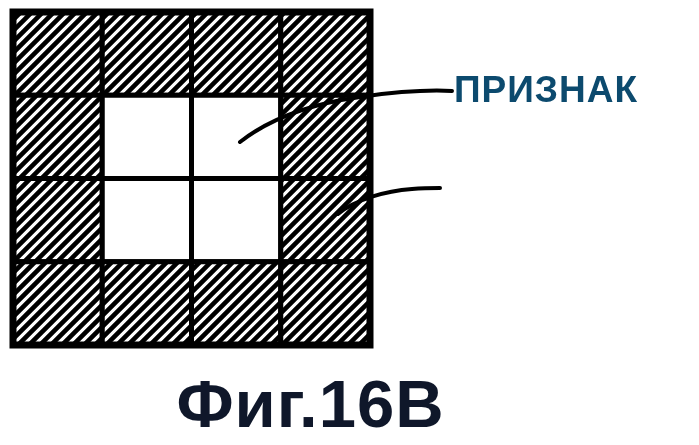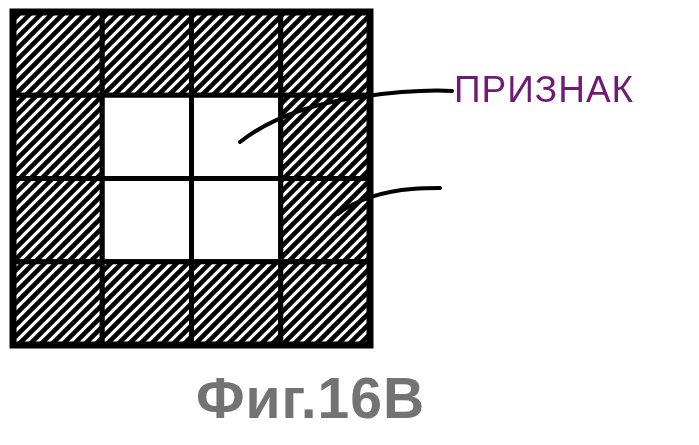--- a/index.html
+++ b/index.html
@@ -15,44 +15,44 @@
     overflow: hidden;
     font-family: "Liberation Sans", sans-serif;
   }
   .diagram-svg {
     position: absolute;
     left: 0;
     top: 0;
   }
   .callout-label {
     position: absolute;
-    color: #701a75;
-    font-weight: 400;
+    color: #0c4a6e;
+    font-weight: 700;
     font-size: 37px;
     letter-spacing: 1px;
     line-height: 1;
     white-space: nowrap;
   }
   .label-feature {
     left: 454px;
     top: 71px;
   }
   .label-skin {
     left: 451px;
     top: 161px;
   }
   .figure-caption {
     position: absolute;
     left: 0;
     top: 367px;
     width: 621px;
     text-align: center;
-    color: #737373;
+    color: #0f172a;
     font-weight: 700;
-    font-size: 57px;
+    font-size: 67px;
     letter-spacing: 1px;
     line-height: 1.1;
   }
 </style>
 </head>
 <body>
 
 <div class="stage">
 
   <svg class="diagram-svg" width="699" height="445" viewBox="0 0 699 445">

